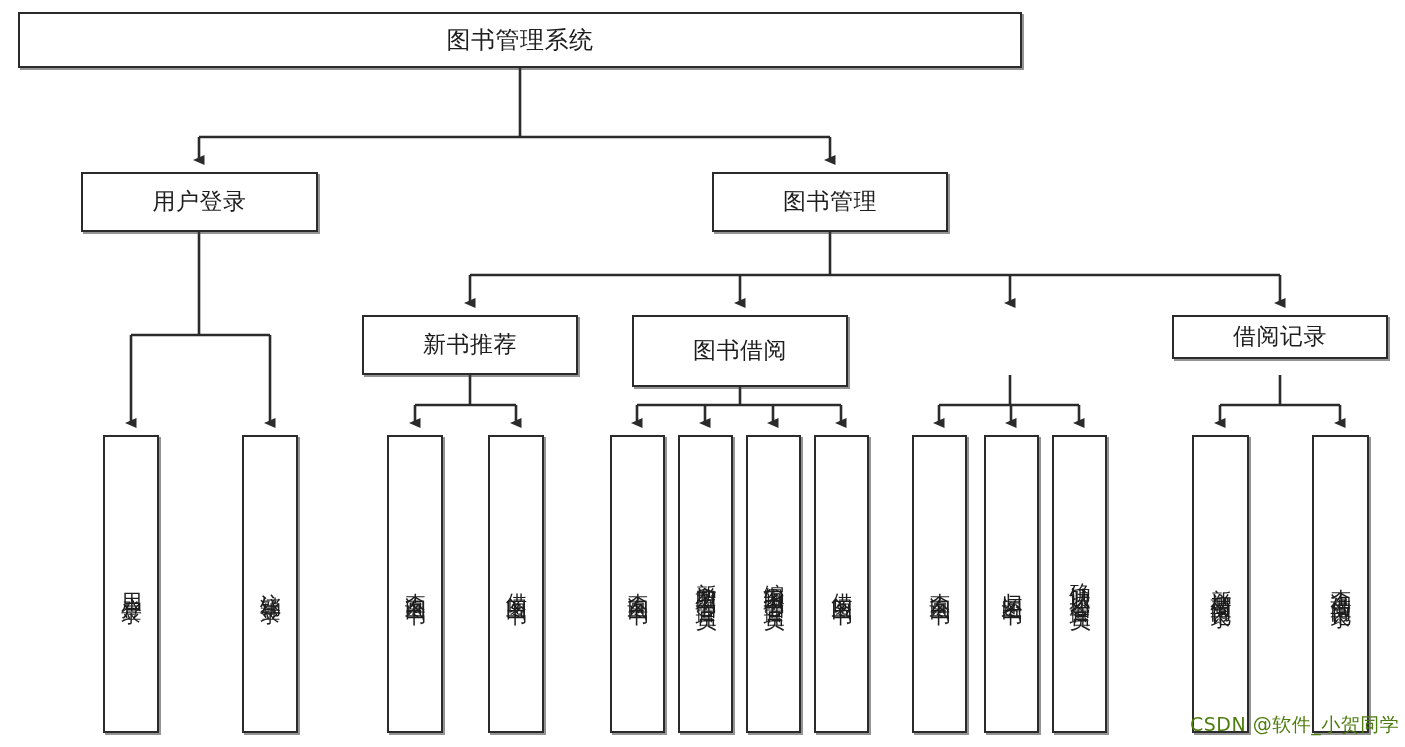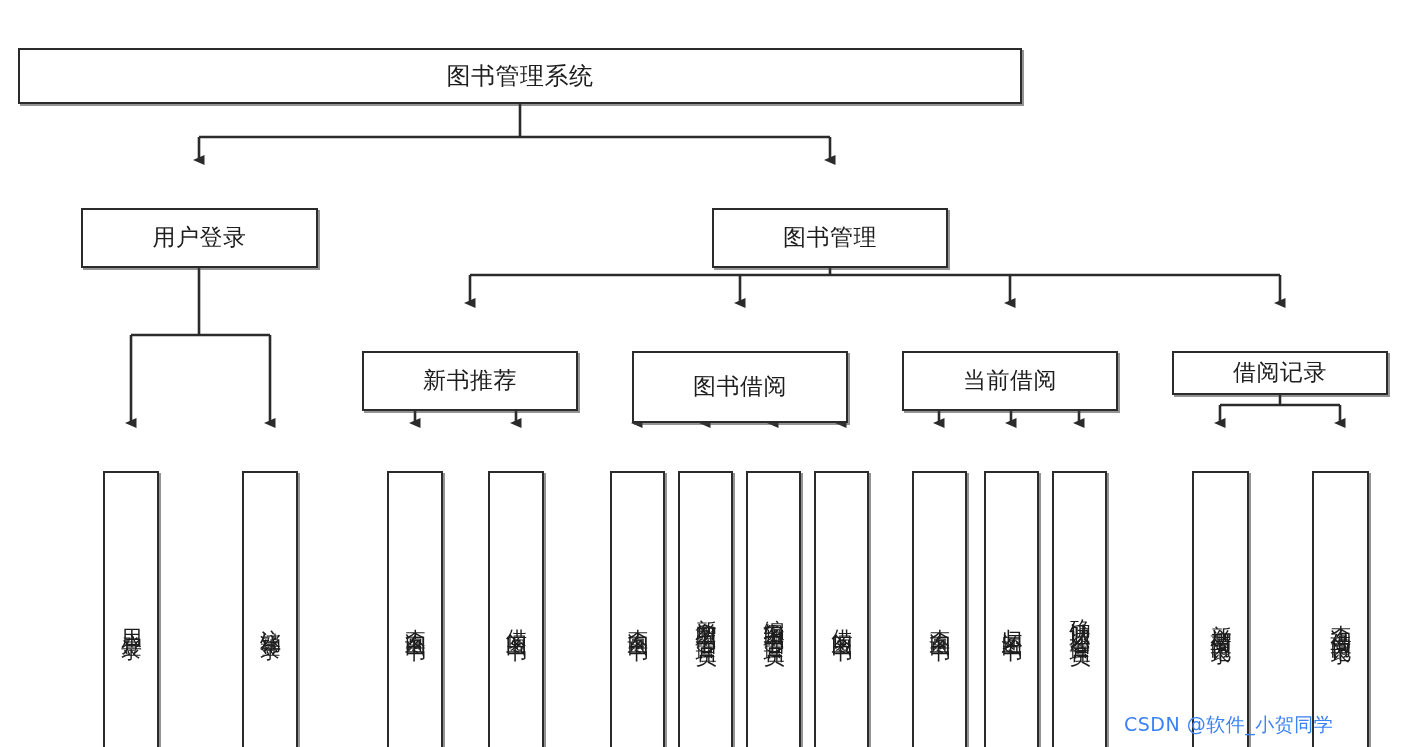--- a/index.html
+++ b/index.html
@@ -30,21 +30,20 @@
     position: absolute;
     box-sizing: border-box;
     background: #ffffff;
     border: 2px solid #2b2b2b;
     box-shadow: 2px 2px 0 0 rgba(60,60,60,0.55);
     display: flex;
     align-items: center;
     justify-content: center;
     color: #1d1d1d;
     z-index: 2;
-    margin-top: 36px;
   }
   .node .label {
     display: block;
     text-align: center;
     line-height: 1.12;
     letter-spacing: 0.5px;
   }
   
   .node.horiz .label {
     font-size: 23px;
@@ -132,23 +131,20 @@
   <div class="node horiz" style="left: 712px; top: 172px; width: 236px; height: 60px;">
     <span class="label">图书管理</span>
   </div>
 
   <div class="node horiz" style="left: 362px; top: 315px; width: 216px; height: 60px;">
     <span class="label">新书推荐</span>
   </div>
   <div class="node horiz" style="left: 632px; top: 315px; width: 216px; height: 72px;">
     <span class="label">图书借阅</span>
   </div>
-  <div class="node horiz" style="left: 902px; top: 315px; width: 216px; height: 60px;">
-    <span class="label">当前借阅</span>
-  </div>
   <div class="node horiz" style="left: 1172px; top: 315px; width: 216px; height: 44px;">
     <span class="label">借阅记录</span>
   </div>
 
   <div class="node vert" style="left: 103px; top: 435px; width: 56px; height: 298px;">
     <span class="label">用户登录</span>
   </div>
   <div class="node vert" style="left: 242px; top: 435px; width: 56px; height: 298px;">
     <span class="label">注销登录</span>
   </div>
@@ -179,14 +175,14 @@
   <div class="node vert" style="left: 1052px; top: 435px; width: 55px; height: 298px;">
     <span class="label">确认归还（管理员）</span>
   </div>
   <div class="node vert" style="left: 1192px; top: 435px; width: 57px; height: 298px;">
     <span class="label">新增借阅记录</span>
   </div>
   <div class="node vert" style="left: 1312px; top: 435px; width: 57px; height: 298px;">
     <span class="label">查询借阅记录</span>
   </div>
 
-  <div class="watermark" style="left: 1124px; top: 712px; color: #3b82f6;">CSDN @软件_小贺同学</div>
+  <div class="watermark" style="left: 1190px; top: 712px; color: #4d7c0f;">CSDN @软件_小贺同学</div>
 </div>
 
 </body></html>

